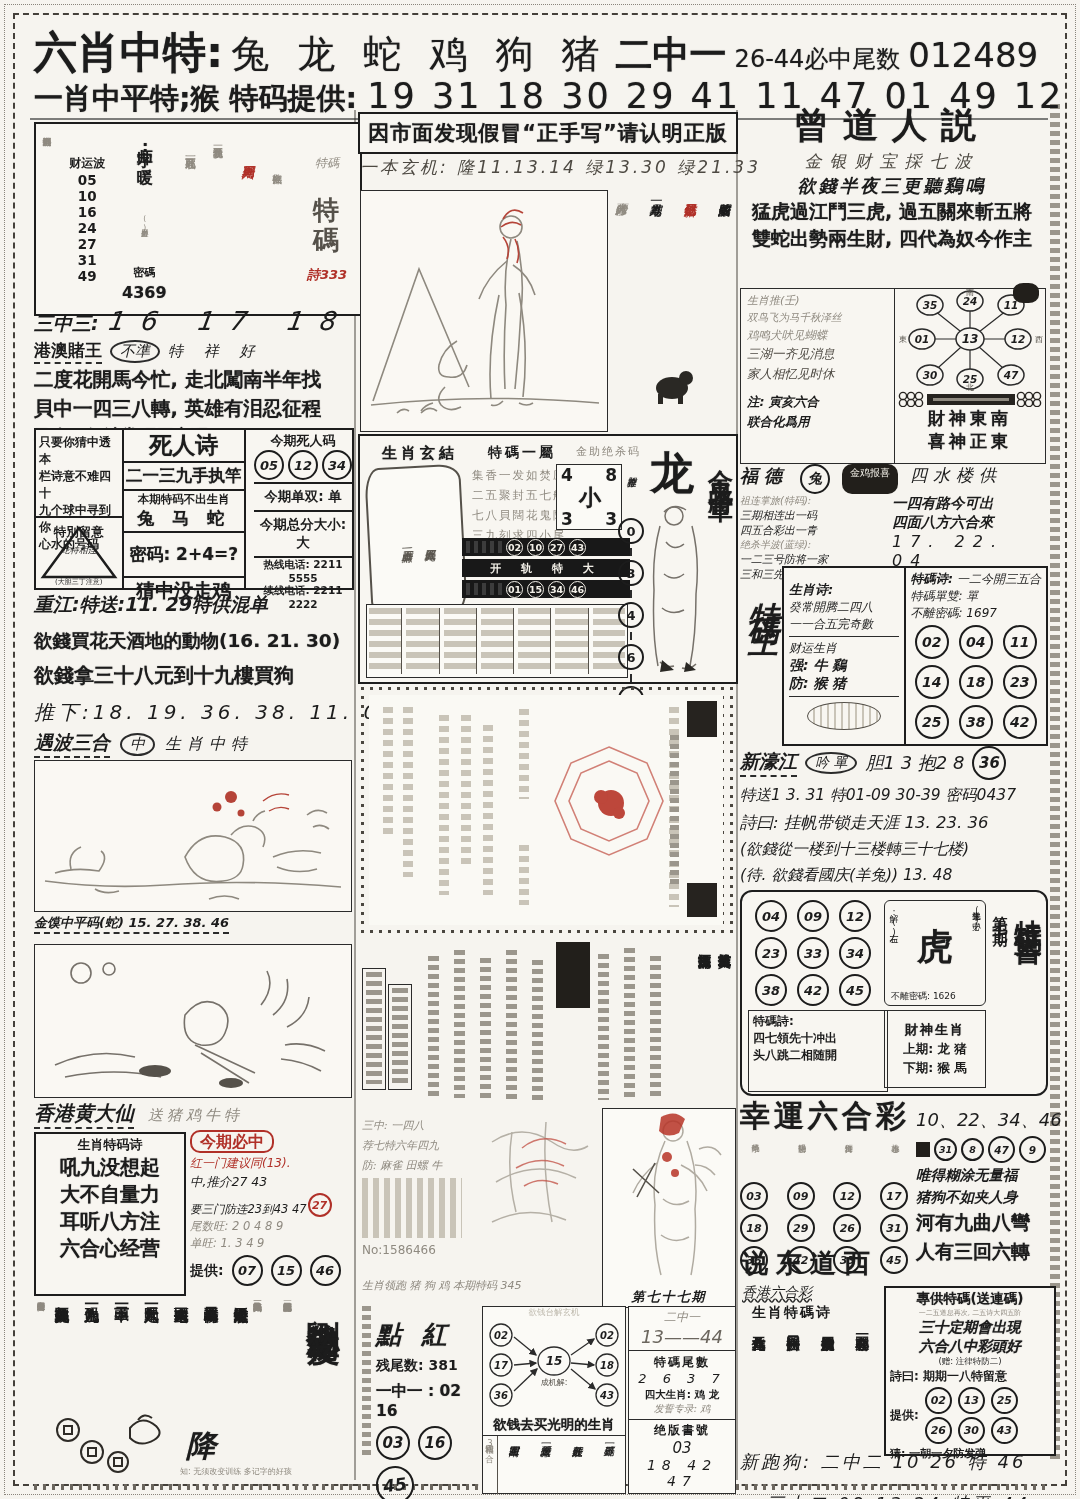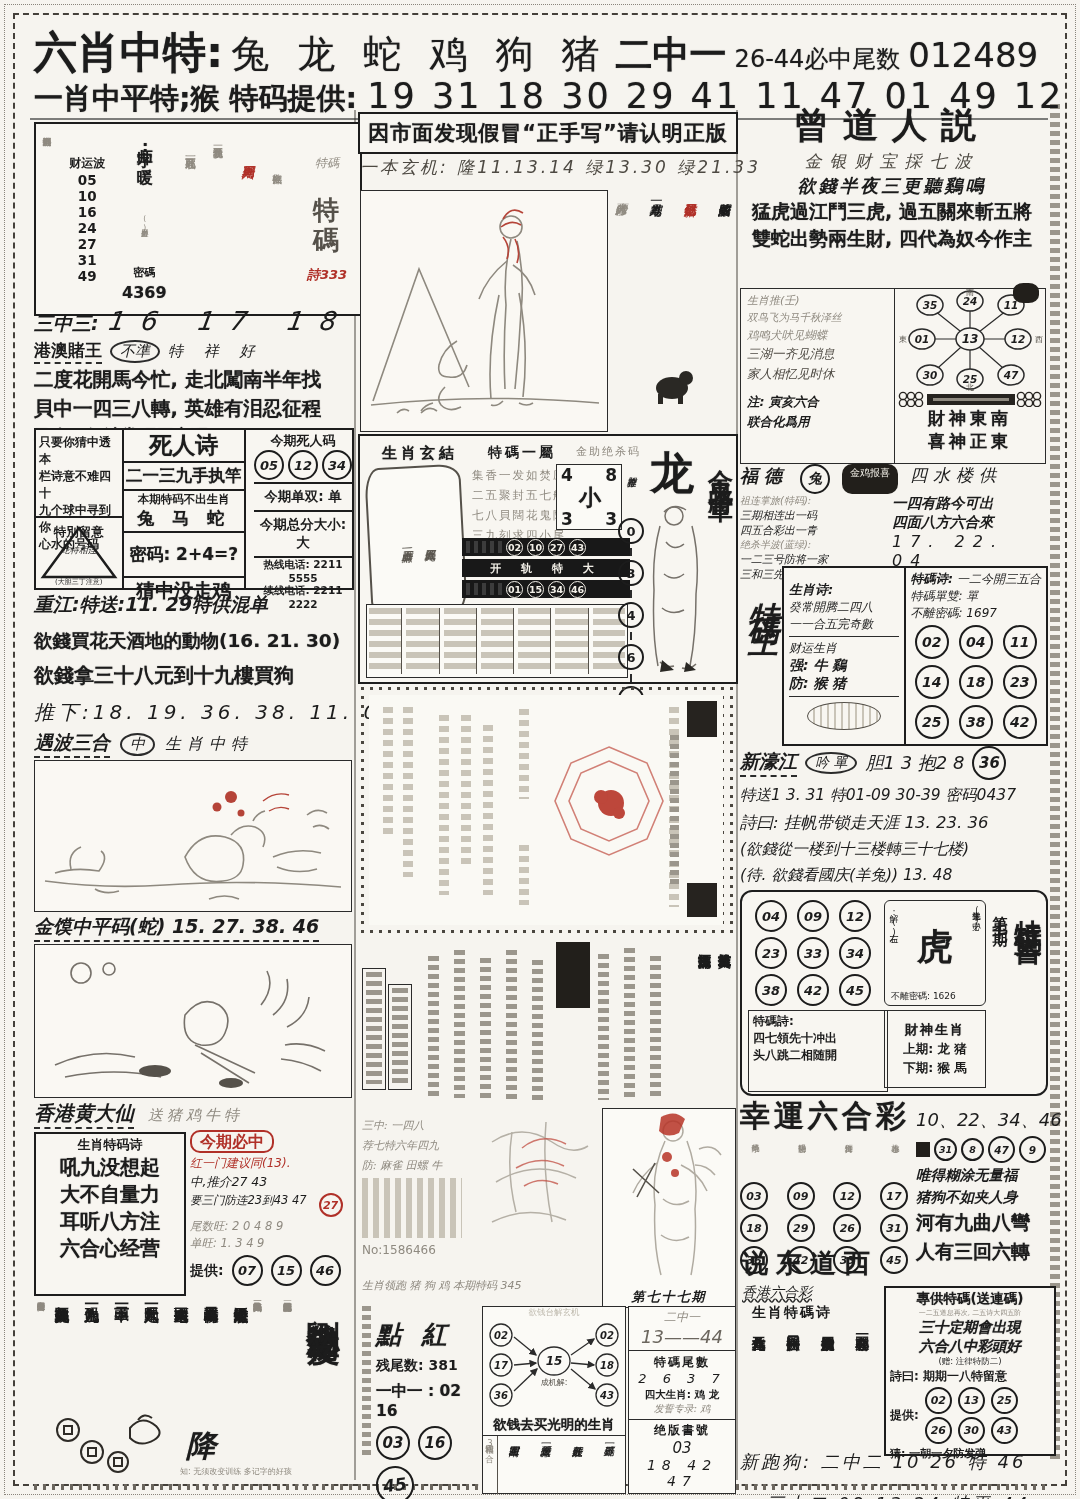--- a/index.html
+++ b/index.html
@@ -178,21 +178,21 @@
       <g fill="#b54438">
         <circle cx="196" cy="36" r="6"></circle>
           <circle cx="182" cy="46" r="4.5"></circle>
           <circle cx="206" cy="52" r="3.5"></circle>
       </g>
       <g fill="none" stroke="#b54438" stroke-width="1.4">
         <path d="M228 40 q12 -10 26 -6 m-20 16 q10 -6 20 -2"></path>
       </g>
     </svg>
   </div>
-  <div class="abs hw bold nw" style="left:34px;top:914px;font-size:19px;border-bottom:2px dashed #2b2b2b;">金馍中平码(蛇) 15. 27. 38. 46</div>
+  <div class="abs hw bold nw" style="left:34px;top:914px;font-size:13px;border-bottom:2px dashed #2b2b2b;">金馍中平码(蛇) 15. 27. 38. 46</div>
 
   <div class="abs b1" style="left:34px;top:944px;width:316px;height:152px;background:#faf8f3;">
     <svg width="316" height="152" viewBox="0 0 316 152">
       <g fill="none" stroke="#76716a" stroke-width="1.6">
         <circle cx="46" cy="28" r="10"></circle>
           <circle cx="74" cy="24" r="6"></circle>
         <path d="M20 120 q40 -18 80 -8 m-70 20 q50 -10 96 0"></path>
         <path d="M150 70 q16 -20 34 -10 q14 10 6 28 q-6 14 -24 12 q-20 -4 -16 -30 z"></path>
         <path d="M160 100 l60 28 m-54 -20 l48 30"></path>
         <path d="M226 60 q14 -18 6 -34 m6 44 q18 -14 14 -36 m0 48 q20 -10 22 -30"></path>
@@ -213,21 +213,21 @@
     <div class="bold" style="font-size:13px;padding-top:2px;">生肖特码诗</div>
     <div class="bold tsh" style="font-size:20px;">吼九没想起</div>
     <div class="bold tsh" style="font-size:20px;">大不自量力</div>
     <div class="bold tsh" style="font-size:20px;">耳听八方注</div>
     <div class="bold tsh" style="font-size:20px;">六合心经营</div>
   </div>
   <div class="abs col" style="left:190px;top:1132px;width:162px;height:160px;gap:2px;">
     <div><span class="red bold" style="font-size:16px;border:2px solid #b03028;border-radius:10px;padding:0 8px;">今期必中</span></div>
     <div class="red hw nw" style="font-size:12px;">红一门建议同(13).</div>
     <div class="hw nw" style="font-size:12.5px;">中,推介27 43</div>
-    <div class="row nw" style="align-items:flex-start;gap:12px;">
+    <div class="row nw" style="align-items:flex-end;gap:1px;">
       <span class="hw" style="font-size:11.5px;">要三门防连23到43 47</span>
       <span class="circ red hw" style="width:20px;height:20px;font-size:11px;">27</span>
     </div>
     <div class="g1 hw nw" style="font-size:11.5px;">尾数旺: 2 0 4 8 9</div>
     <div class="g1 hw nw" style="font-size:11.5px;">单旺: 1. 3 4 9</div>
     <div class="row" style="align-items:center;gap:8px;margin-top:2px;">
       <span class="bold" style="font-size:14px;">提供:</span>
       <span class="circ hw" style="width:27px;height:27px;font-size:13px;">07</span>
       <span class="circ hw" style="width:27px;height:27px;font-size:13px;">15</span>
       <span class="circ hw" style="width:27px;height:27px;font-size:13px;">46</span>

